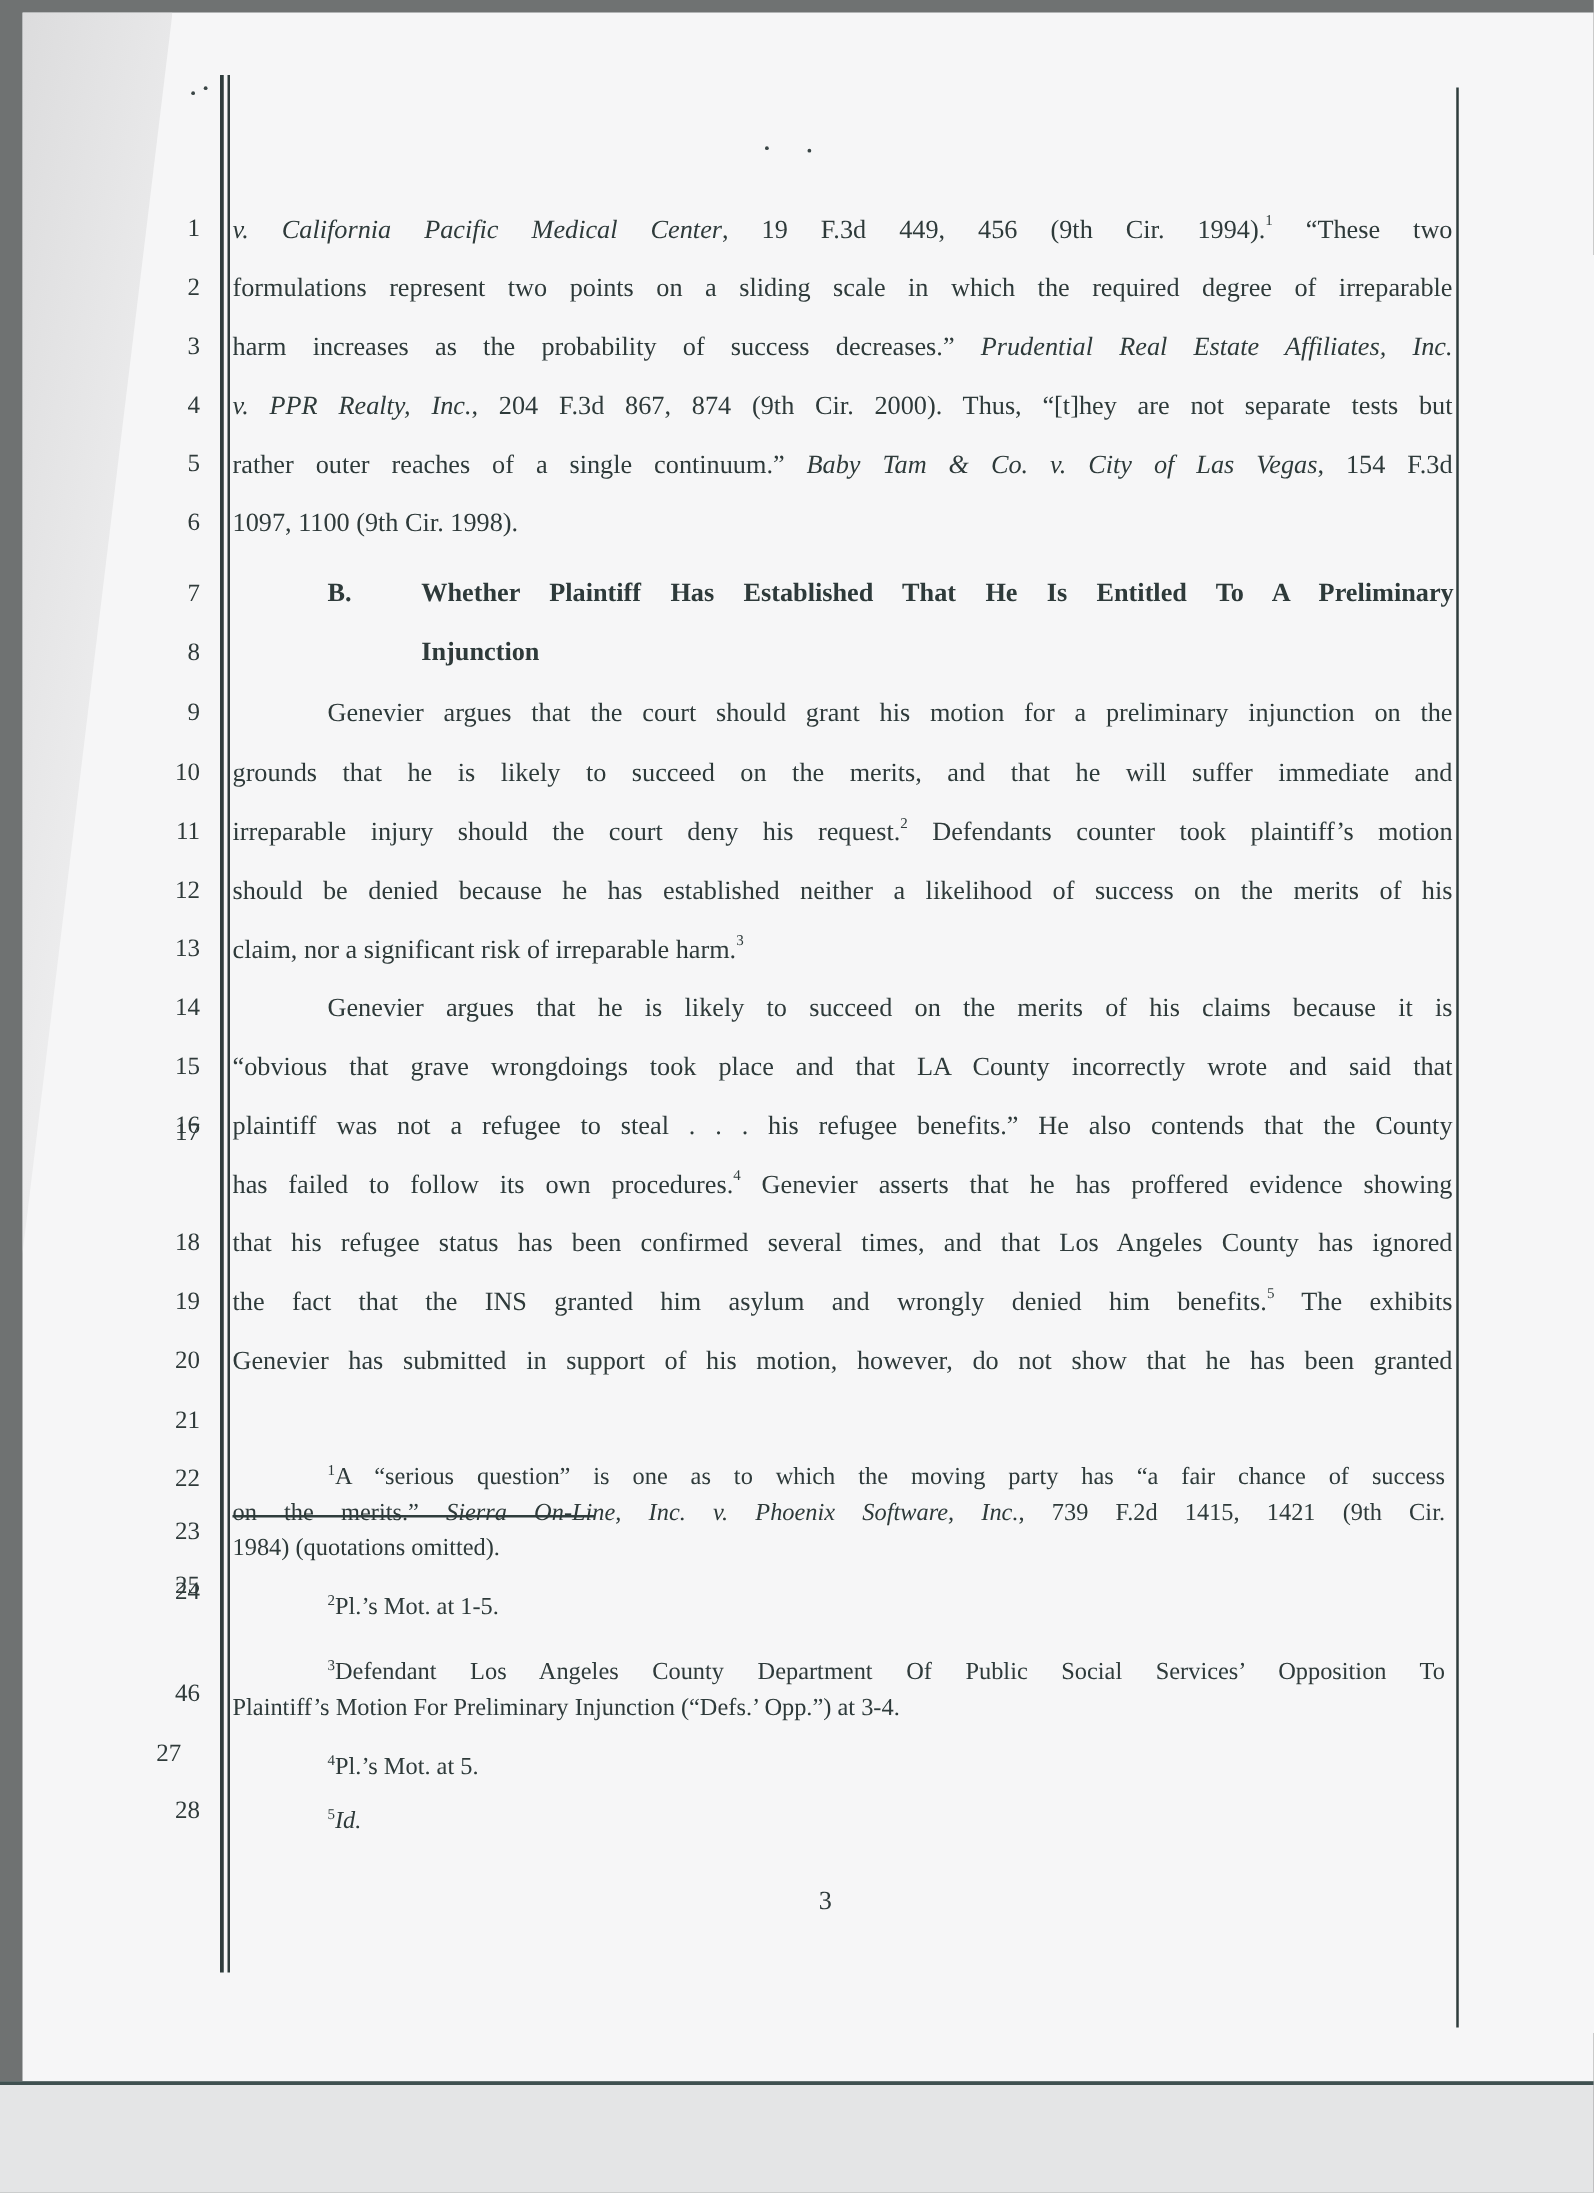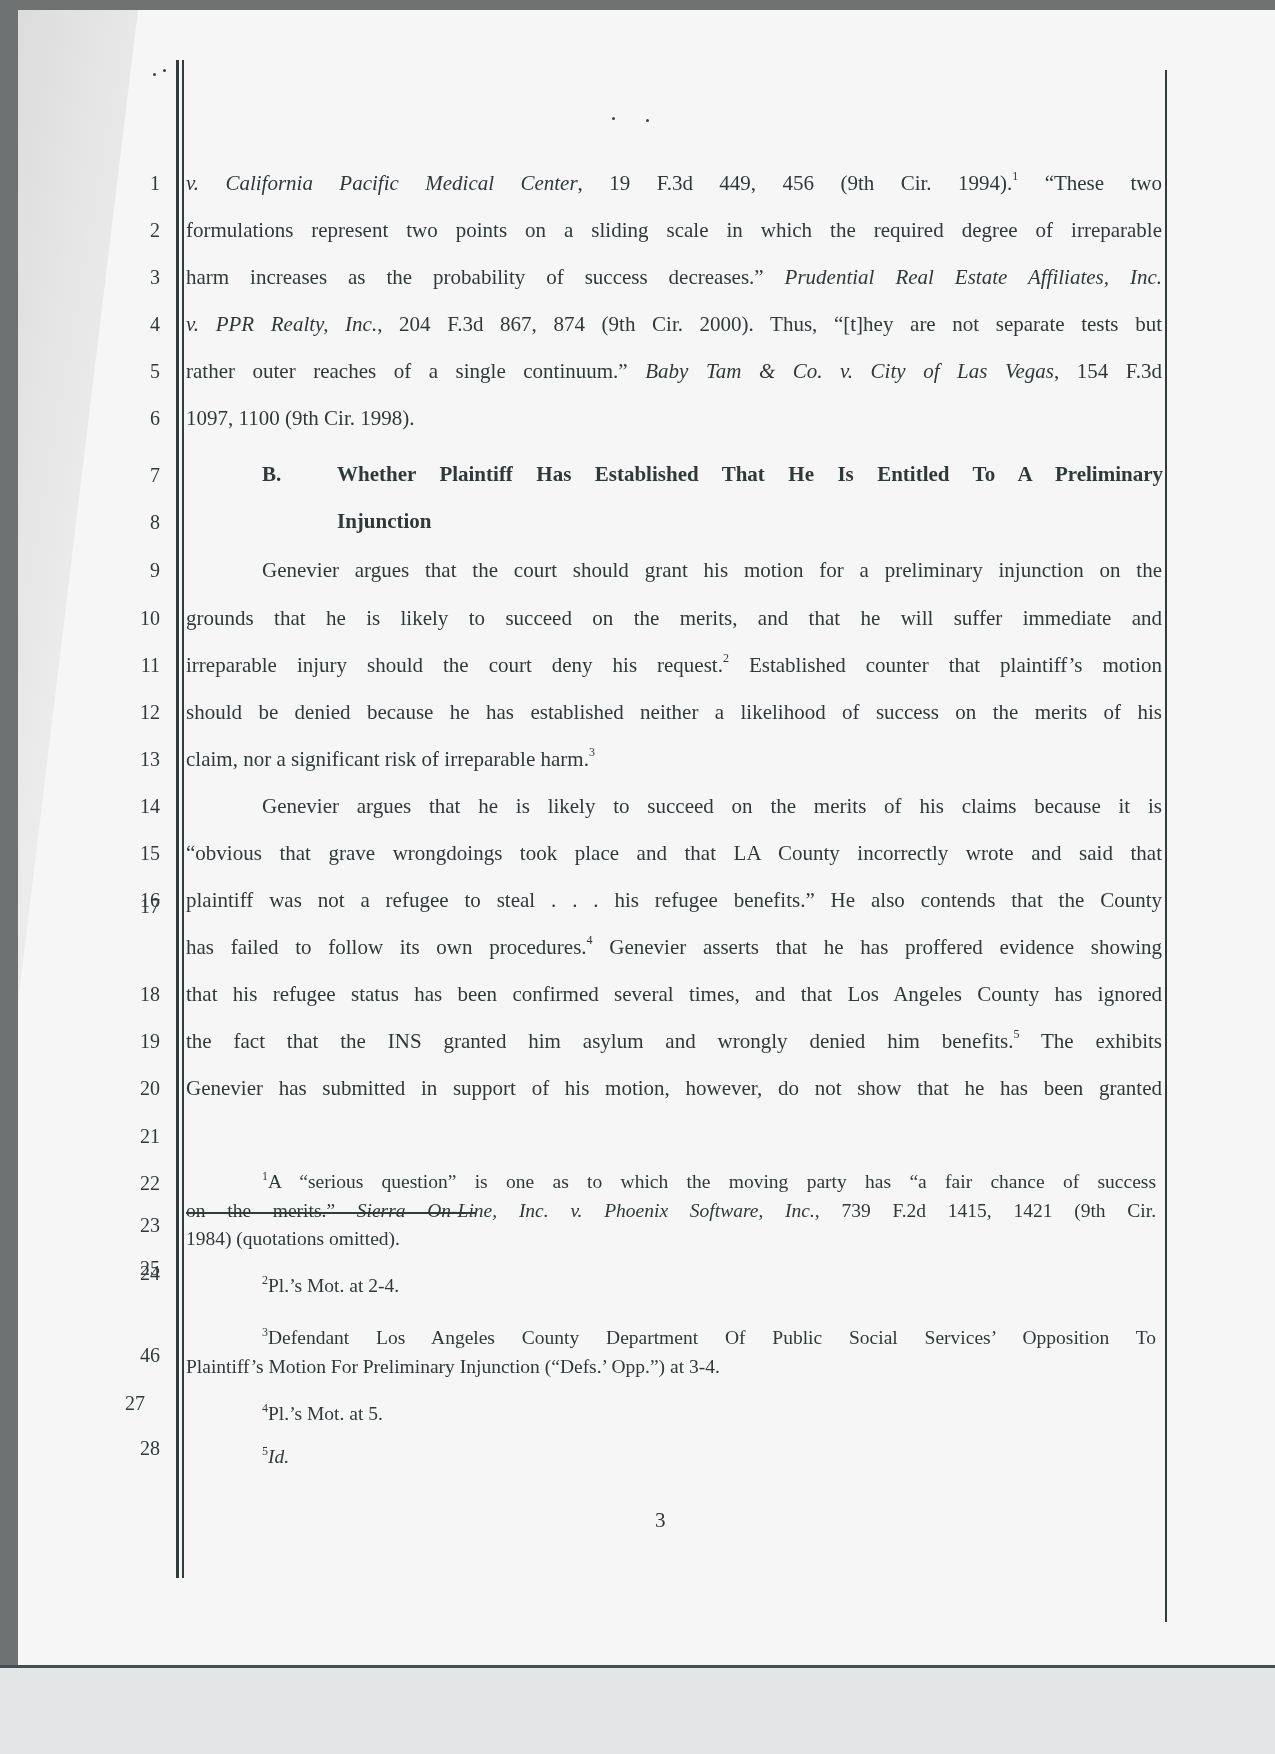--- a/index.html
+++ b/index.html
@@ -117,21 +117,21 @@
 </div>
 <div class="text-line last" style="top:405px">1097, 1100 (9th Cir. 1998).</div>
 
 <div class="heading-letter" style="top:462px">B.</div>
 <div class="heading-text" style="top:462px">Whether Plaintiff Has Established That He Is Entitled To A Preliminary</div>
 <div class="heading-text last" style="top:509px">Injunction</div>
 
 <div class="text-line indent" style="top:557px;width:900px">Genevier argues that the court should grant his motion for a preliminary injunction on the</div>
 <div class="text-line" style="top:605px">grounds that he is likely to succeed on the merits, and that he will suffer immediate and</div>
 <div class="text-line" style="top:652px">
-  <span>irreparable injury should the court deny his request.</span><sup>2</sup><span> Established counter that plaintiff’s motion</span>
+  <span>irreparable injury should the court deny his request.</span><sup>2</sup><span> Defendants counter took plaintiff’s motion</span>
 </div>
 <div class="text-line" style="top:699px">should be denied because he has established neither a likelihood of success on the merits of his</div>
 <div class="text-line last" style="top:746px">
   <span>claim, nor a significant risk of irreparable harm.</span><sup>3</sup>
 </div>
 
 <div class="text-line indent" style="top:793px;width:900px">Genevier argues that he is likely to succeed on the merits of his claims because it is</div>
 <div class="text-line" style="top:840px">“obvious that grave wrongdoings took place and that LA County incorrectly wrote and said that</div>
 <div class="text-line" style="top:887px">plaintiff was not a refugee to steal . . . his refugee benefits.”  He also contends that the County</div>
 <div class="text-line" style="top:934px">
@@ -147,21 +147,21 @@
 
 <div class="fn-line fn-indent" style="top:1170px;width:894px">
   <sup>1</sup><span>A “serious question” is one as to which the moving party has “a fair chance of success</span>
 </div>
 <div class="fn-line" style="top:1199px">
   <span>on the merits.”  </span><span class="it">Sierra On-Line, Inc. v. Phoenix Software, Inc.</span><span>, 739 F.2d 1415, 1421 (9th Cir.</span>
 </div>
 <div class="fn-line last" style="top:1227px">1984) (quotations omitted).</div>
 
 <div class="fn-line fn-indent last" style="top:1274px">
-  <sup>2</sup><span>Pl.’s Mot. at 2-4.</span>
+  <sup>2</sup><span>Pl.’s Mot. at 1-5.</span>
 </div>
 
 <div class="fn-line fn-indent" style="top:1326px;width:894px">
   <sup>3</sup><span>Defendant Los Angeles County Department Of Public Social Services’ Opposition To</span>
 </div>
 <div class="fn-line last" style="top:1355px">Plaintiff’s Motion For Preliminary Injunction (“Defs.’ Opp.”) at 3-4.</div>
 
 <div class="fn-line fn-indent last" style="top:1402px">
   <sup>4</sup><span>Pl.’s Mot. at 5.</span>
 </div>

